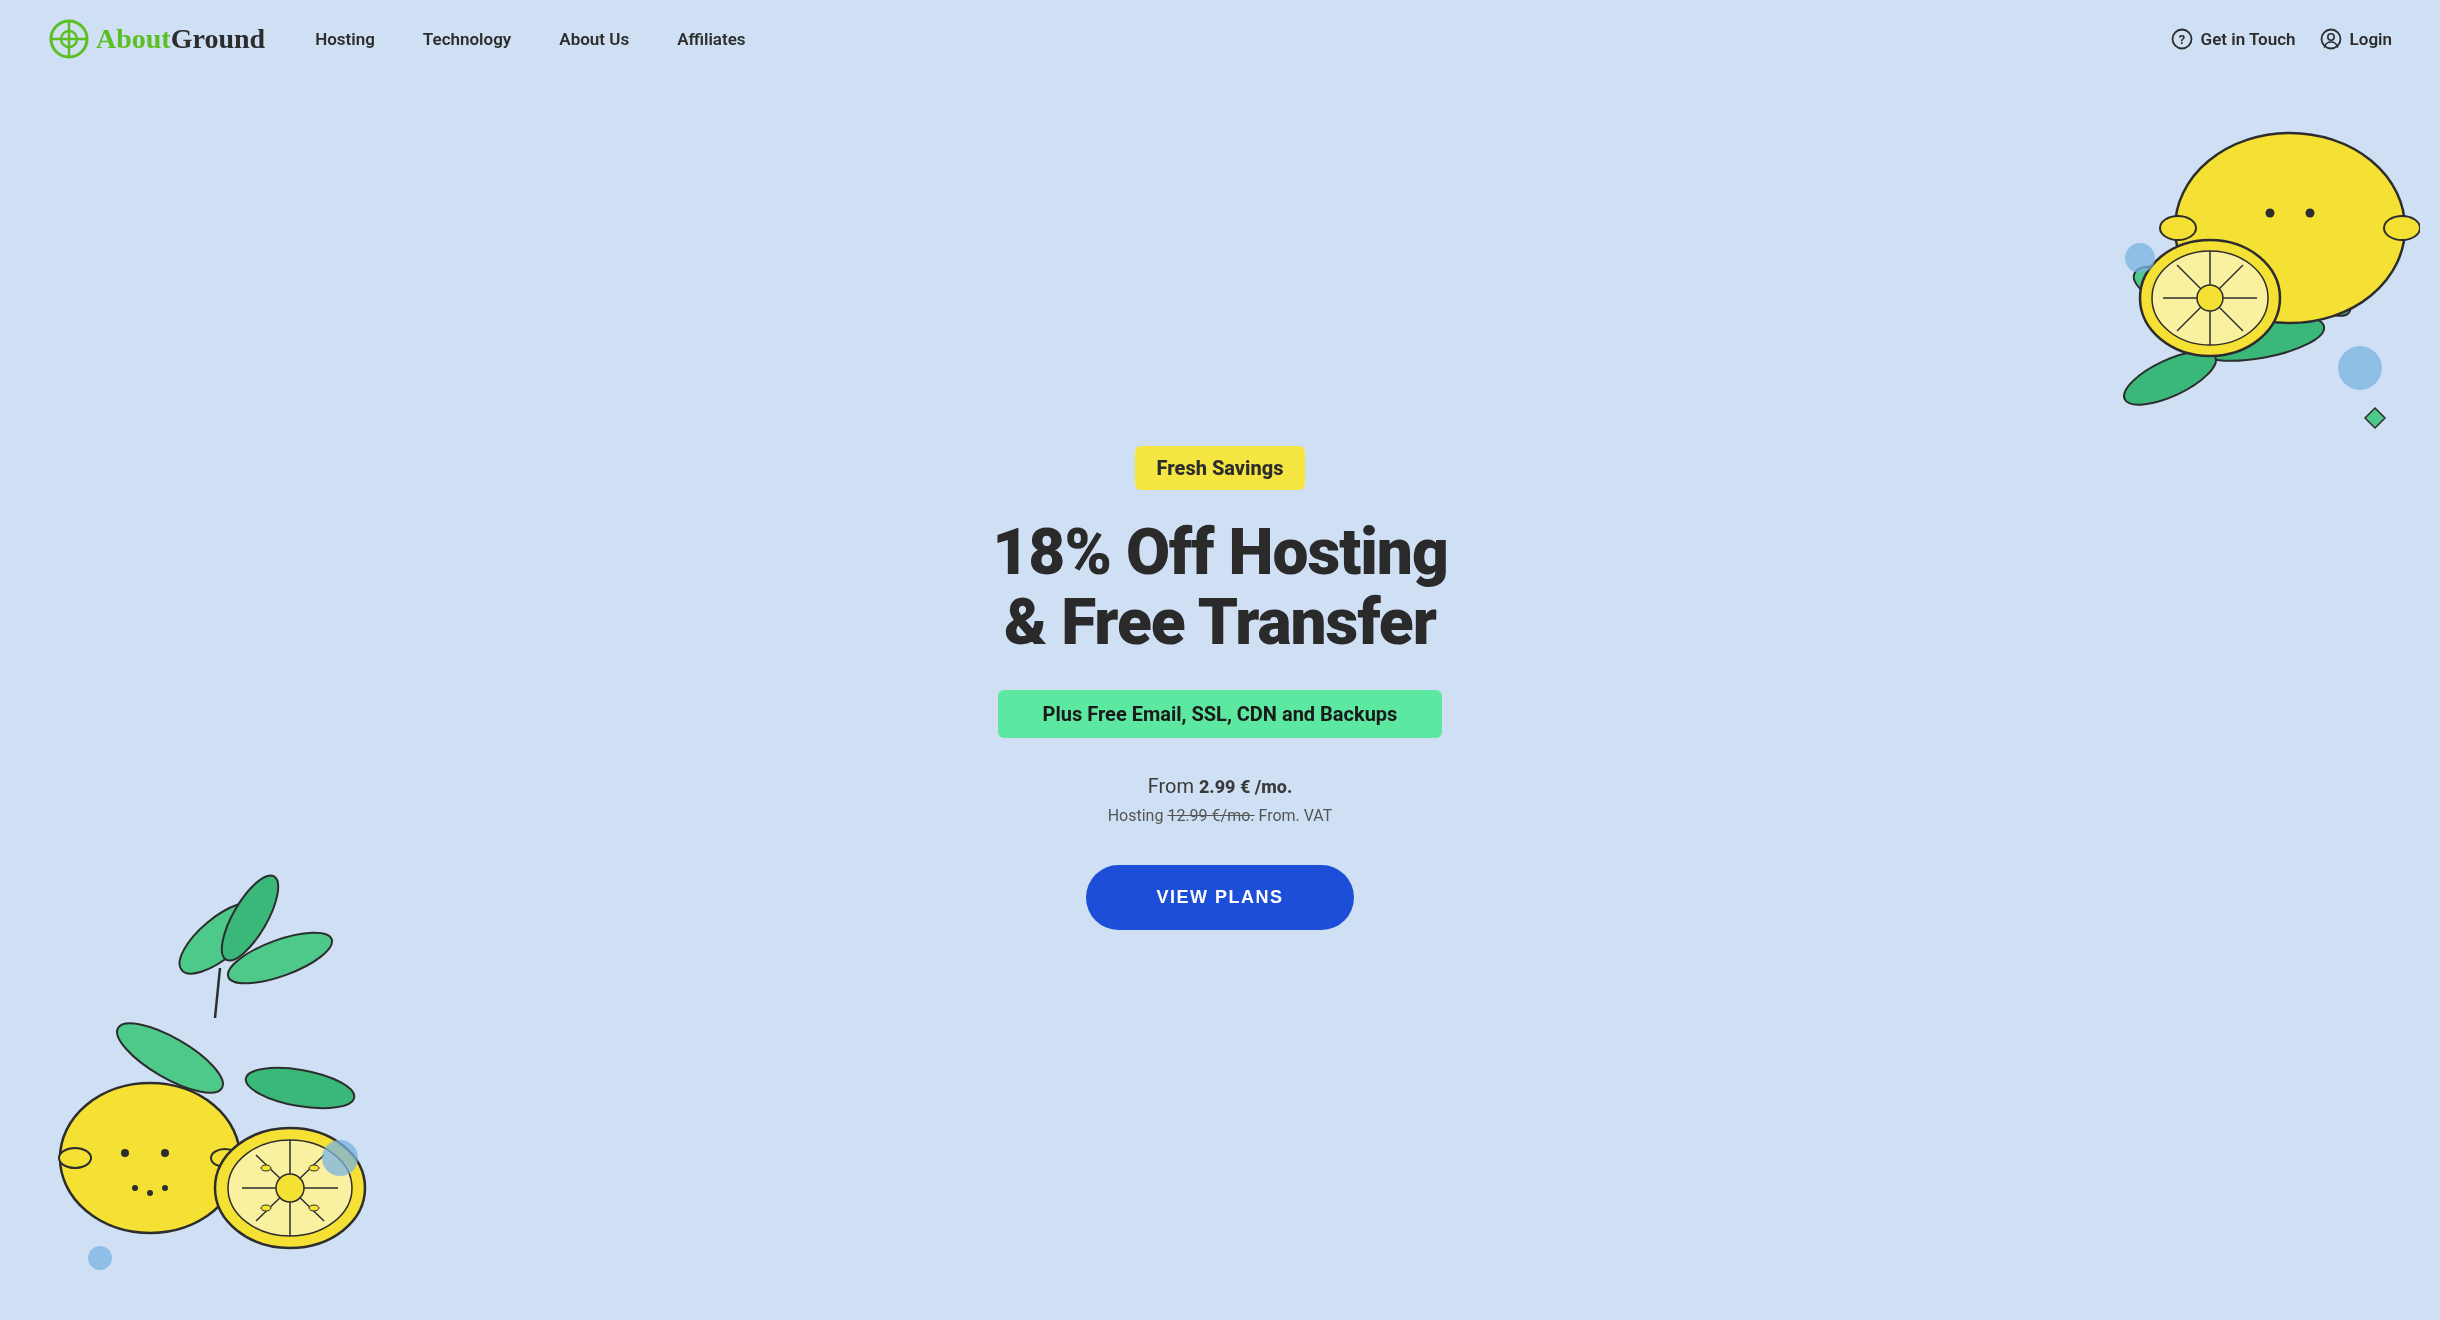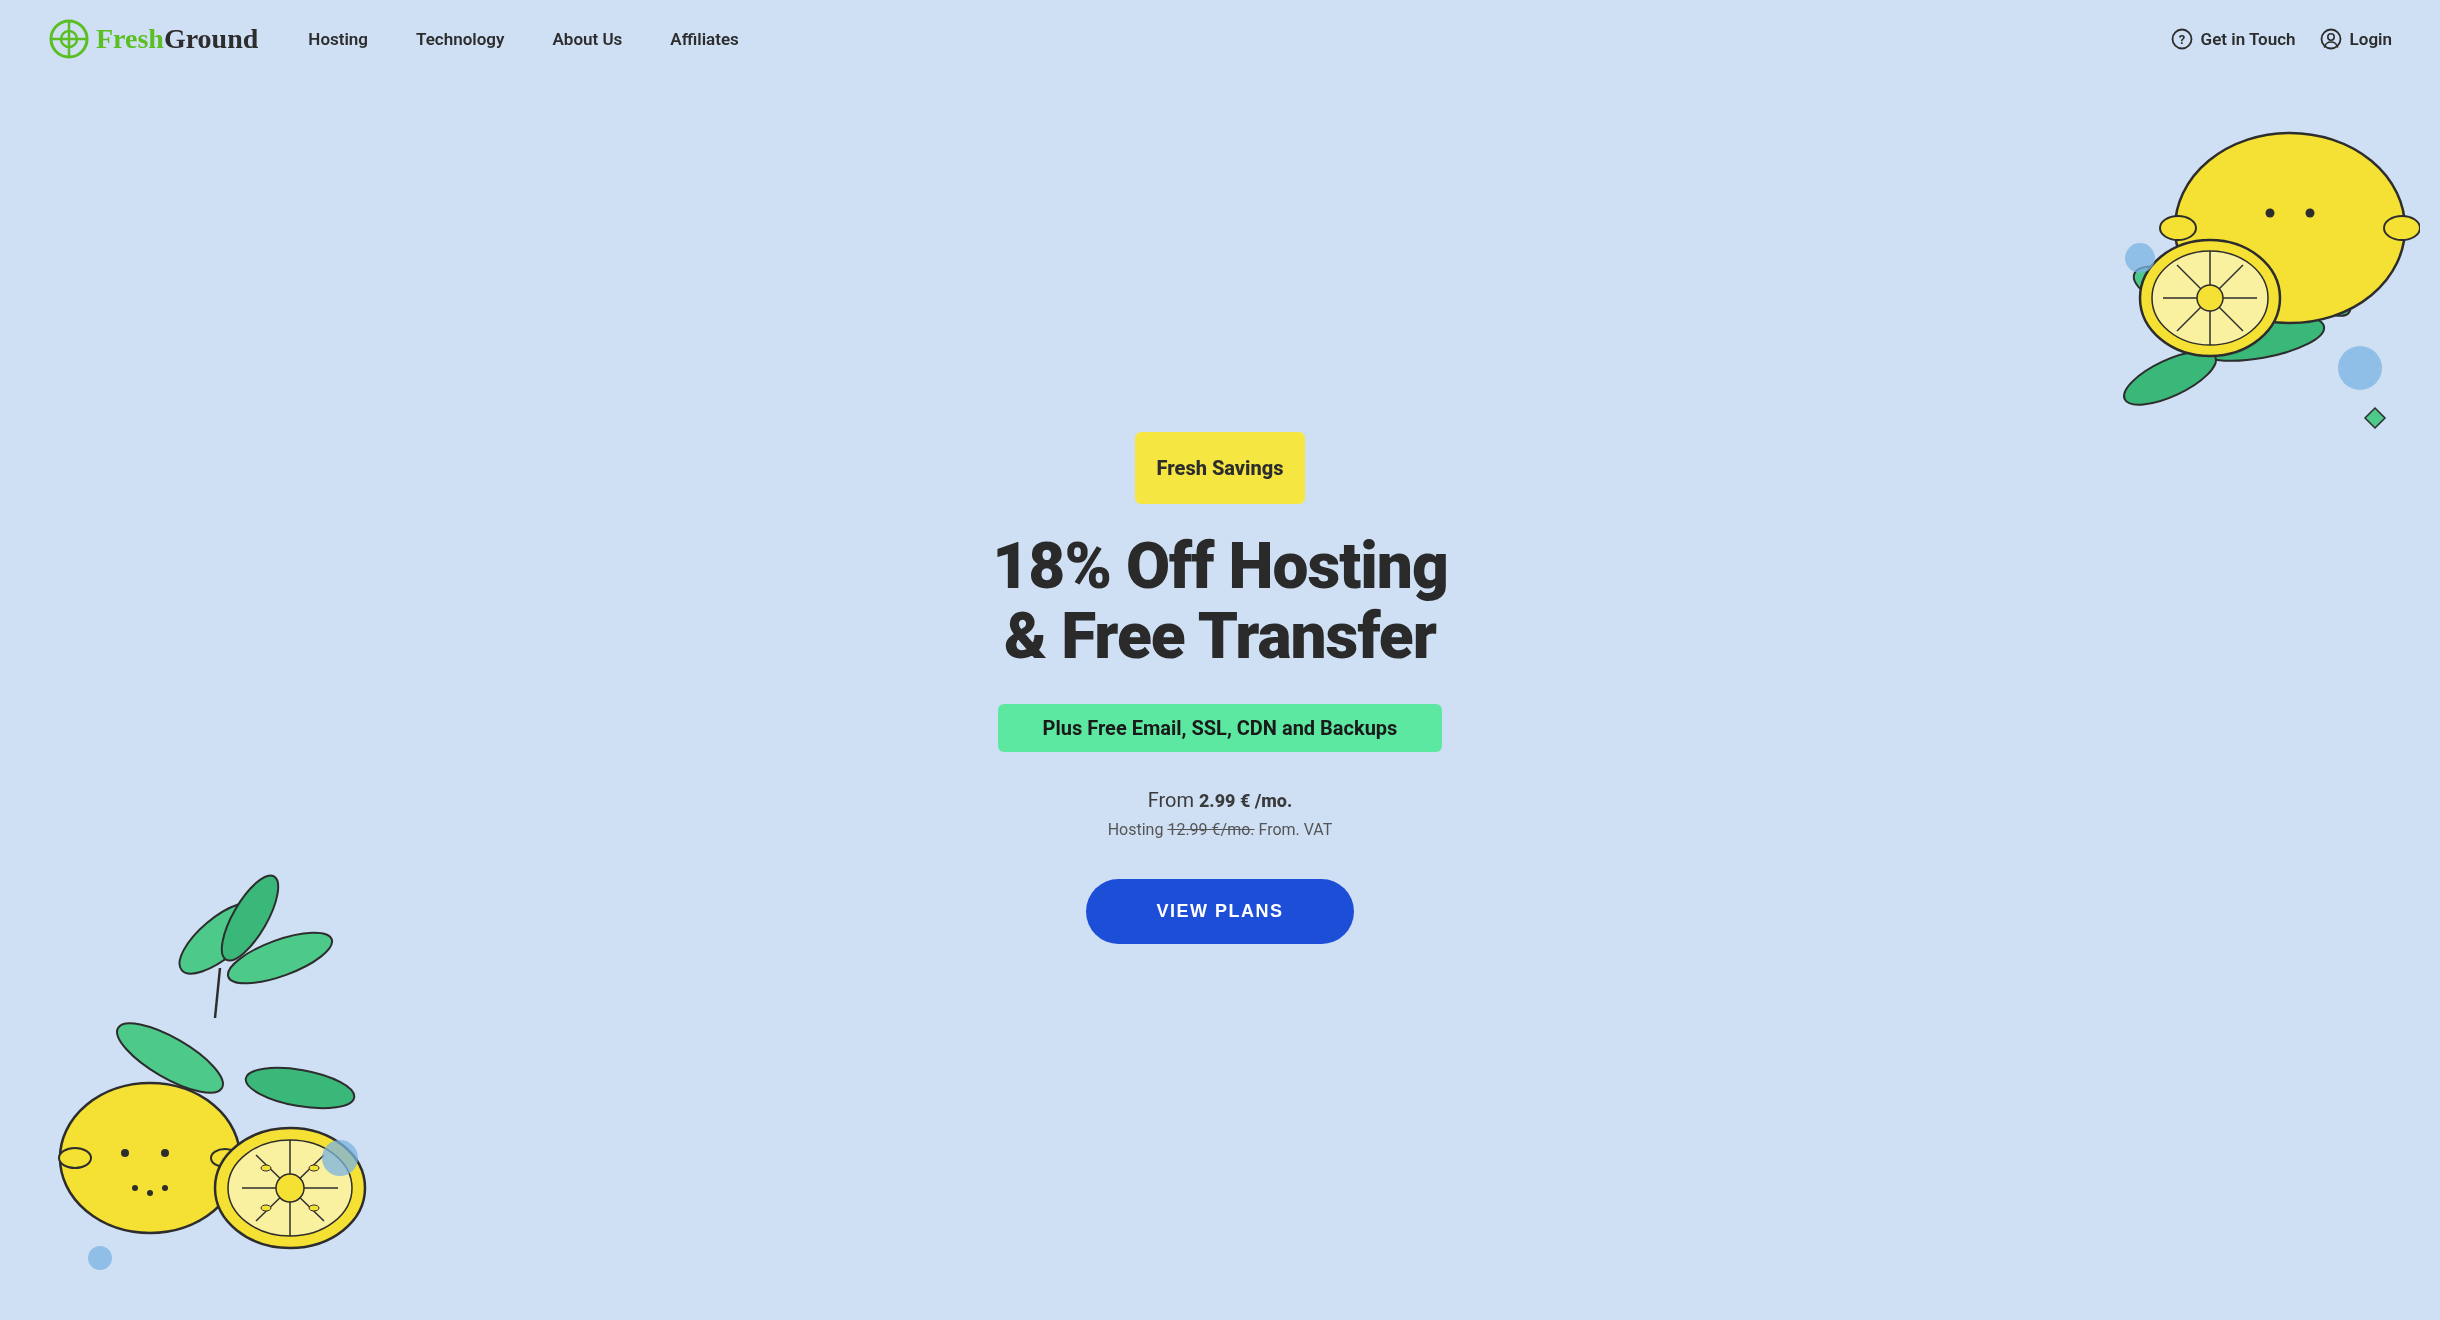--- a/index.html
+++ b/index.html
@@ -105,21 +105,21 @@
       z-index: 2;
       max-width: 700px;
     }
 
     .fresh-savings-badge {
       display: inline-block;
       background-color: #f5e642;
       color: #2d2d2d;
       font-size: 20px;
       font-weight: 800;
-      padding: 24px 22px;
+      padding: 10px 22px;
       border-radius: 6px;
       margin-bottom: 28px;
     }
 
     .hero-title {
       font-size: 64px;
       font-weight: 900;
       color: #2a2a2a;
       line-height: 1.1;
       margin-bottom: 32px;
@@ -196,21 +196,21 @@
 
 <nav class="navbar">
   <a class="logo" href="#">
 
     <svg class="logo-icon" viewBox="0 0 42 42" xmlns="http://www.w3.org/2000/svg">
       <circle cx="21" cy="21" r="18" fill="none" stroke="#5bbf24" stroke-width="3"></circle>
       <circle cx="21" cy="21" r="8" fill="none" stroke="#5bbf24" stroke-width="2.5"></circle>
       <line x1="21" y1="3" x2="21" y2="39" stroke="#5bbf24" stroke-width="2.5"></line>
       <line x1="3" y1="21" x2="39" y2="21" stroke="#5bbf24" stroke-width="2.5"></line>
     </svg>
-    <span class="logo-text"><span>Fresh</span>Ground</span>
+    <span class="logo-text"><span>About</span>Ground</span>
   </a>
 
   <div class="nav-links">
     <a class="nav-link">Hosting</a>
     <a class="nav-link">Technology</a>
     <a class="nav-link">About Us</a>
     <a class="nav-link">Affiliates</a>
   </div>
 
   <div class="nav-right">

